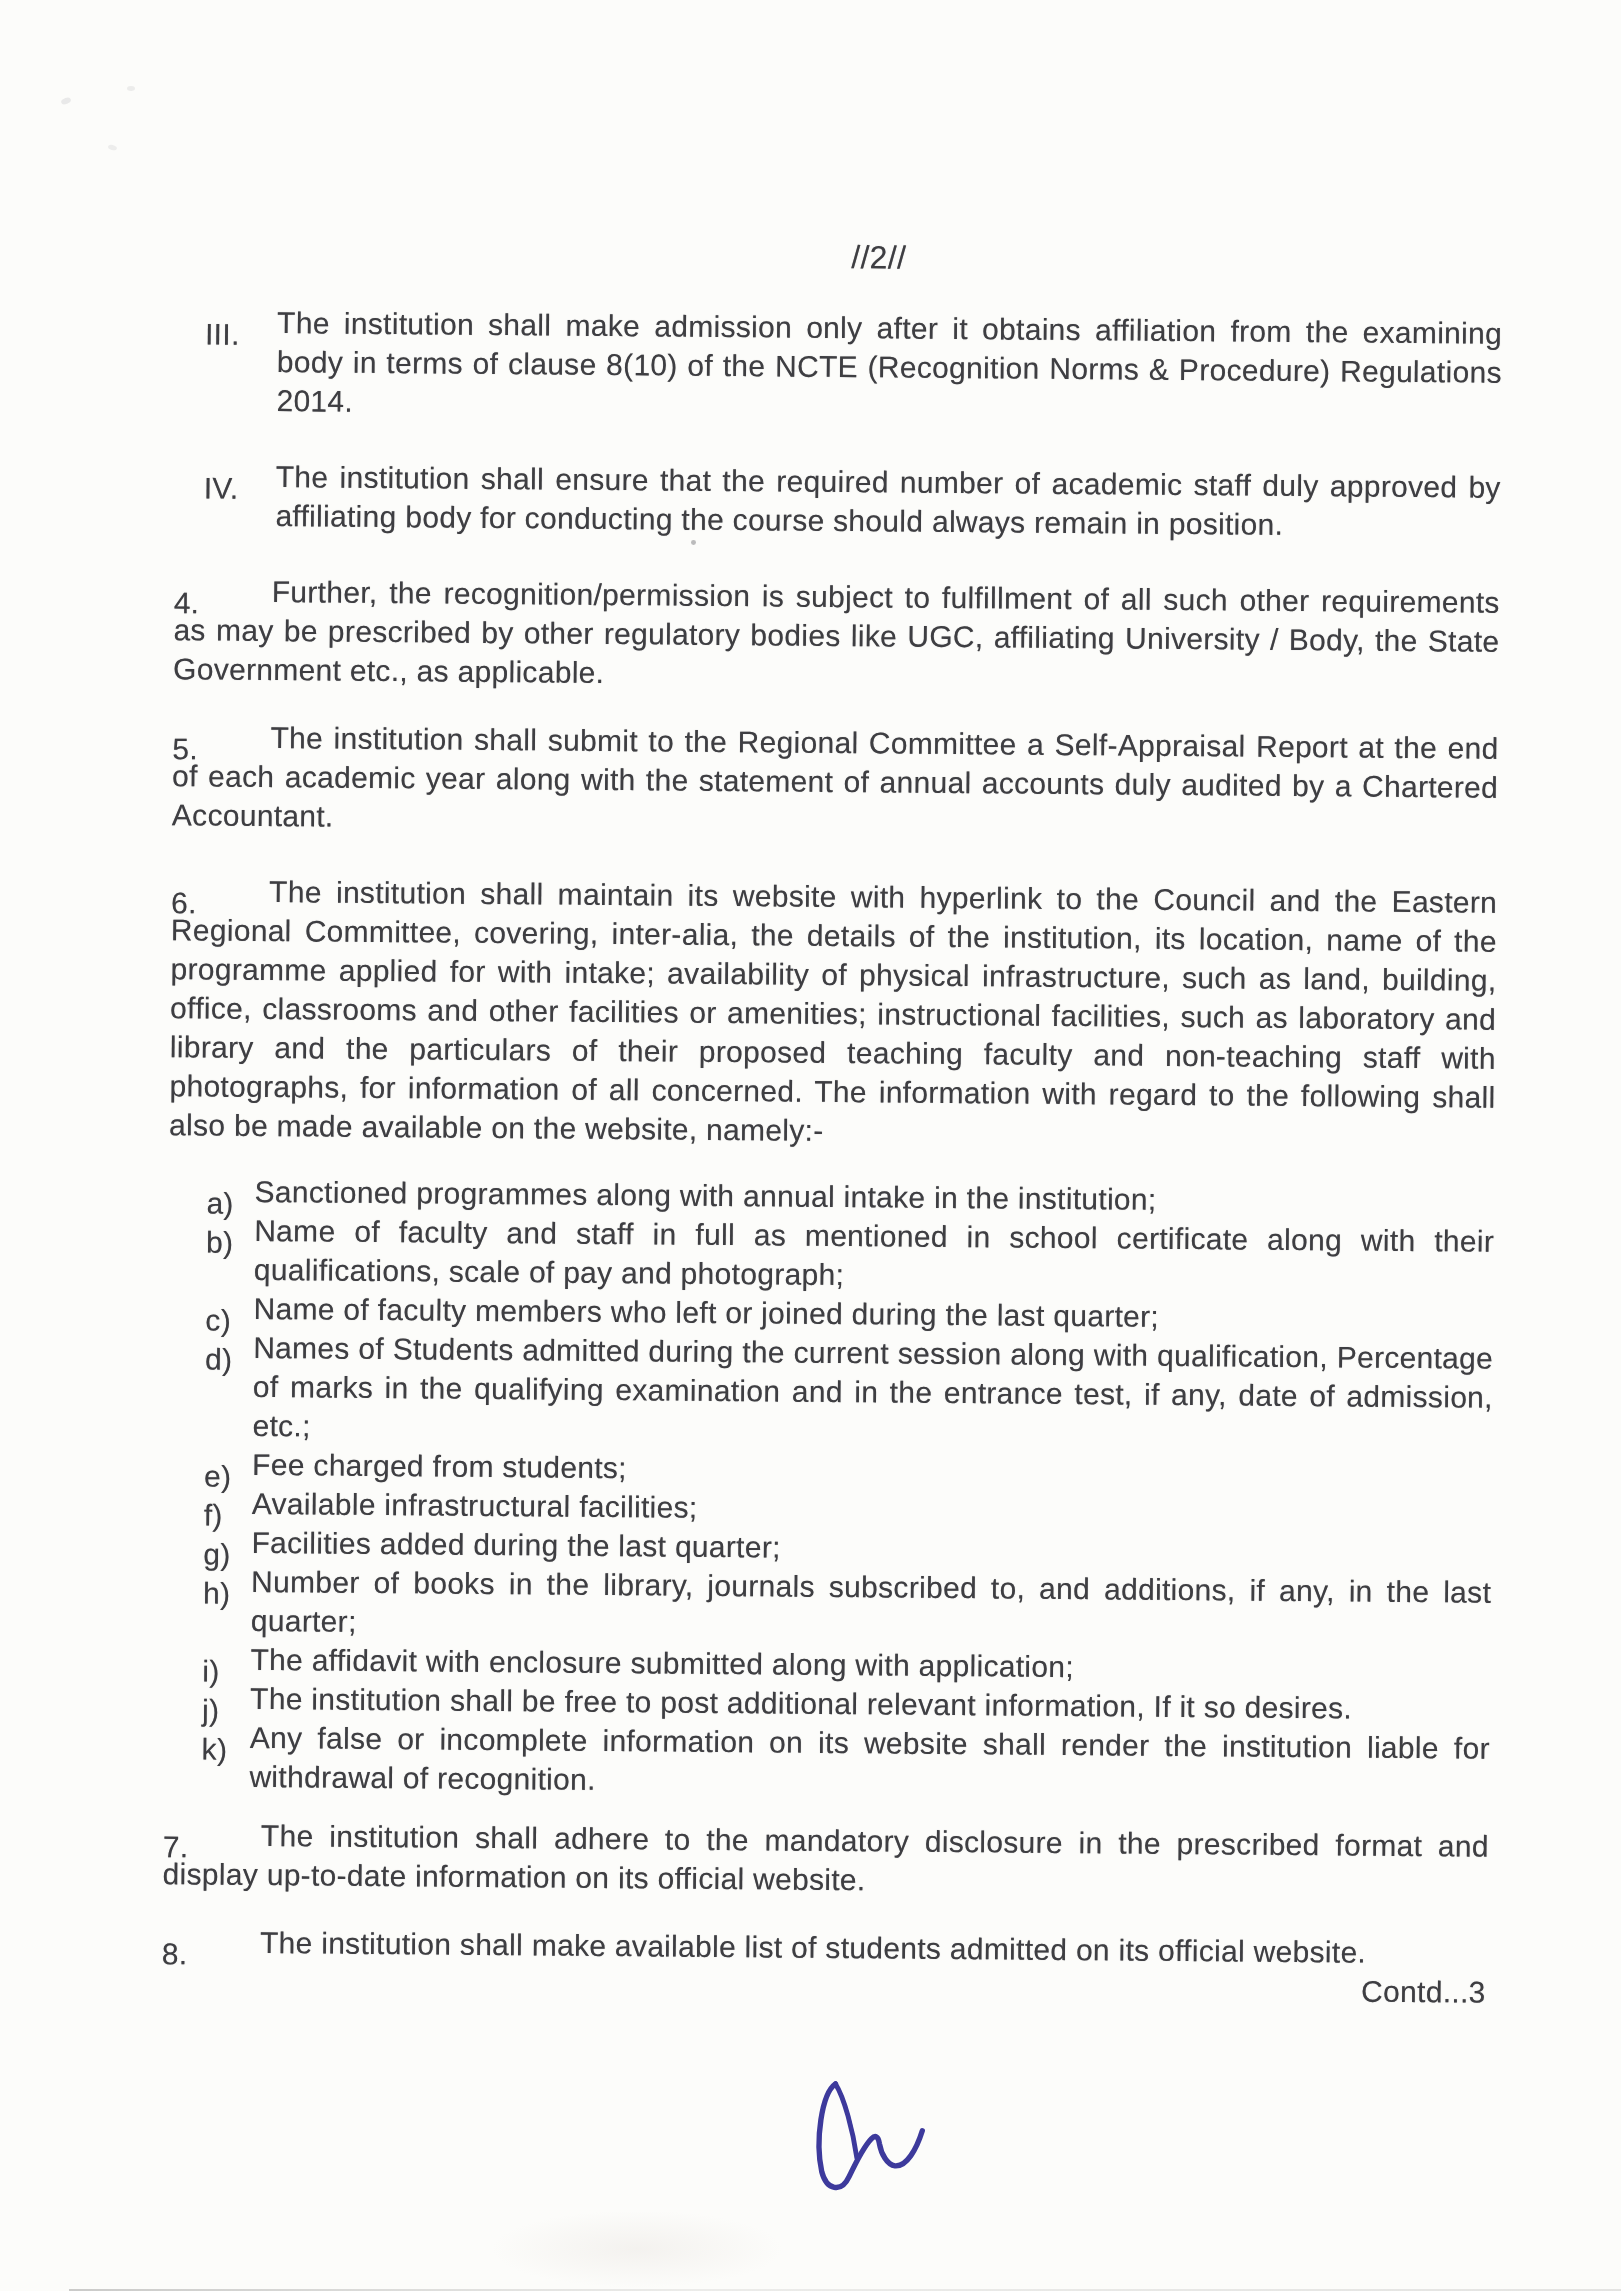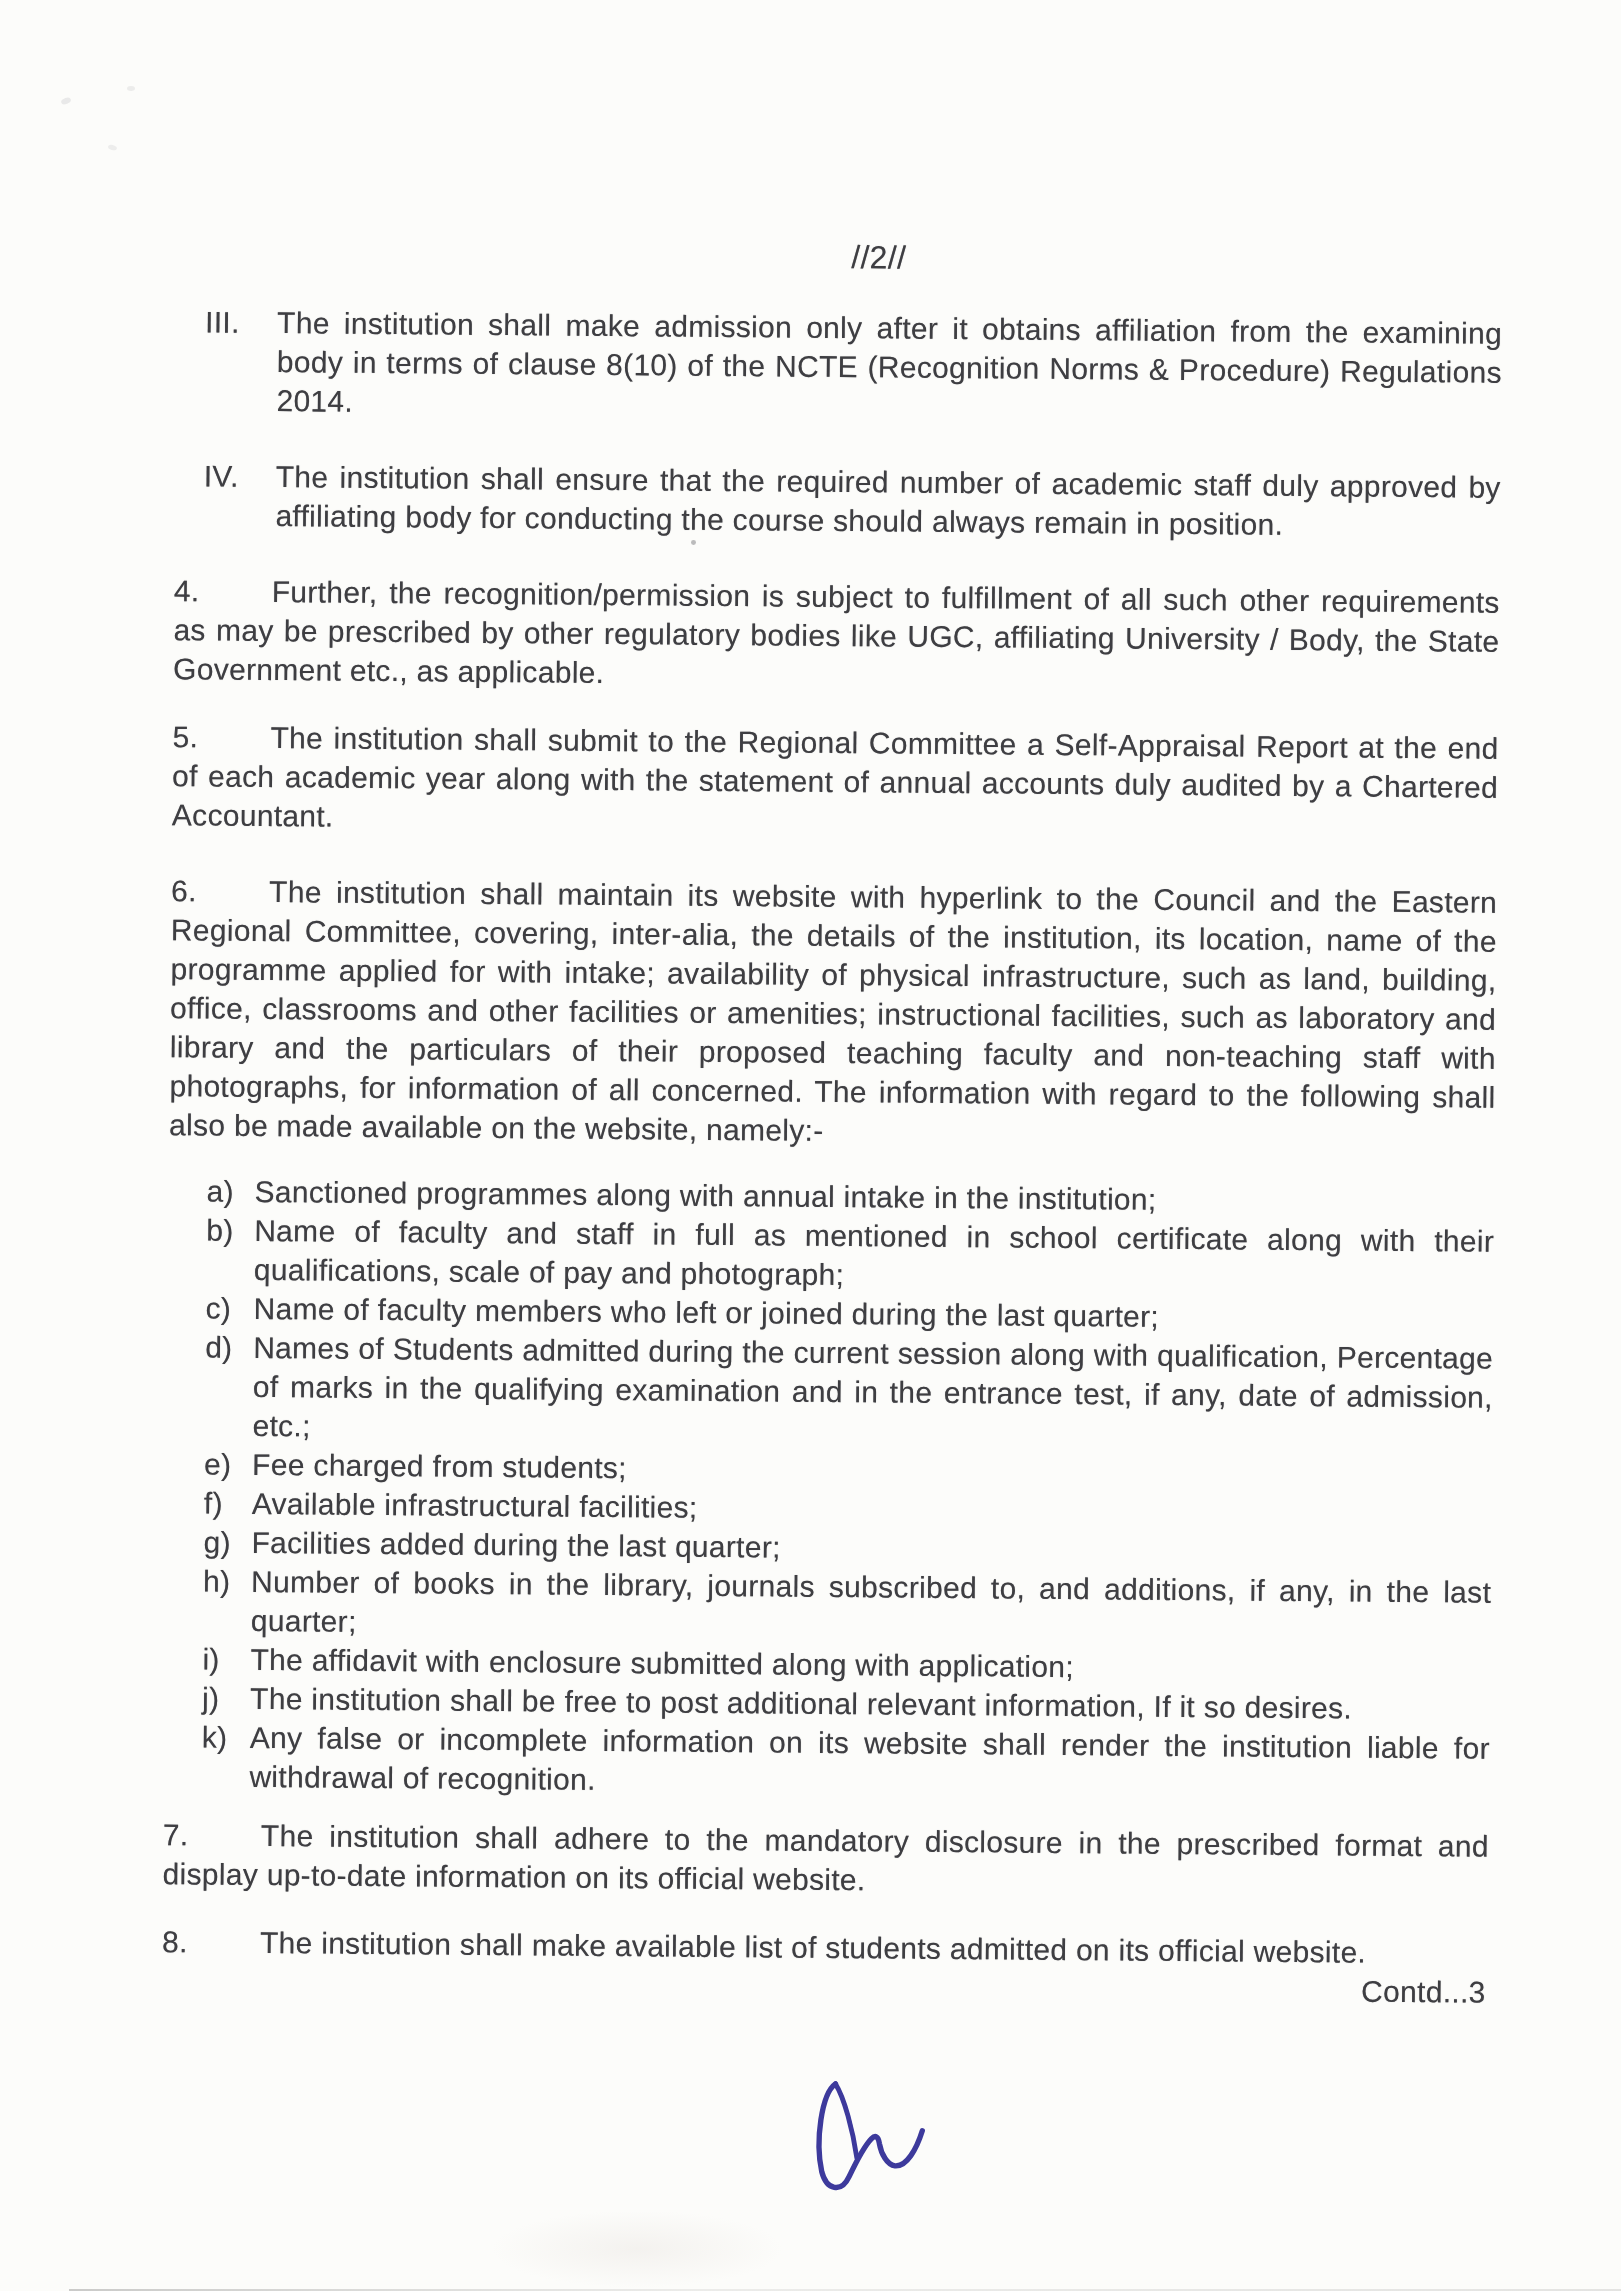--- a/index.html
+++ b/index.html
@@ -25,21 +25,21 @@
     letter-spacing: 0.3px;
     text-shadow: 0 0 0.7px rgba(62,62,66,0.55);
   }
   .page-number {
     padding-top: 238px;
     text-align: center;
     padding-left: 78px;
     font-size: 32px;
   }
   .item { position: relative; }
-  .item .label { position: absolute; top: 0; }
+  .item .label { position: absolute; top: 12px; }
   .item .body { text-align: justify; }
 
   .roman { margin-left: 29px; padding-left: 72px; }
   .roman .label { left: 0; }
   .roman.first { margin-top: 31px; }
   .roman + .roman { margin-top: 37px; }
 
   .numbered .label { left: 0; }
   .numbered .body { text-indent: 98px; }
   .m38 { margin-top: 37px; }

